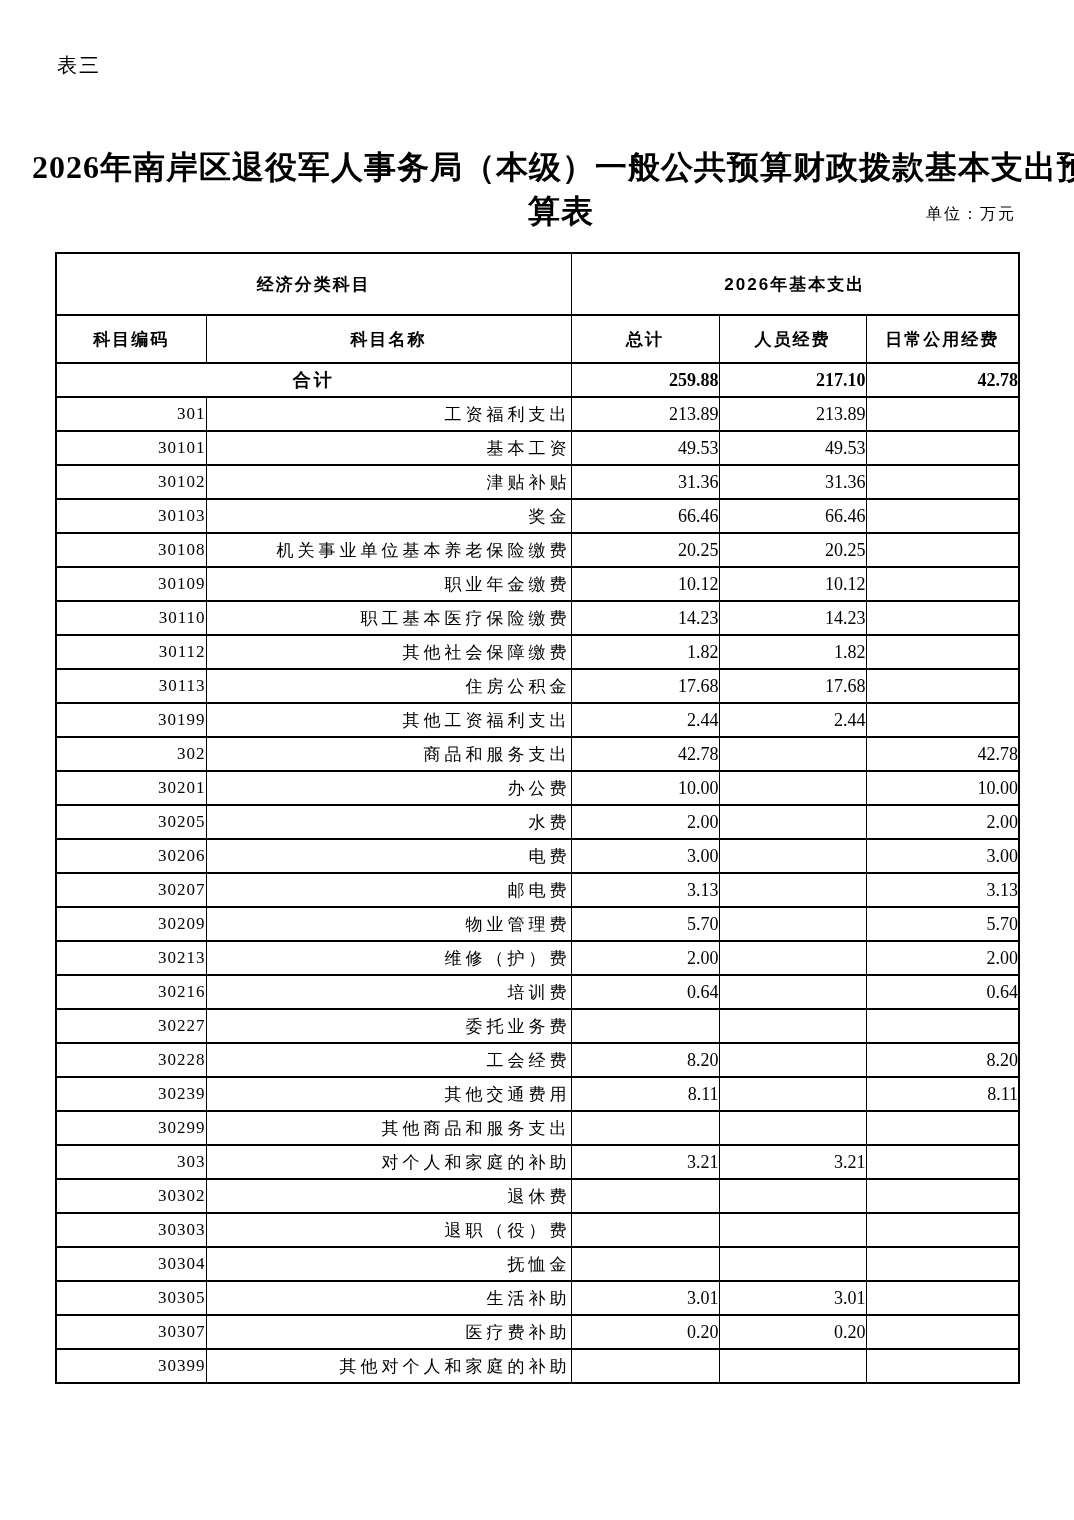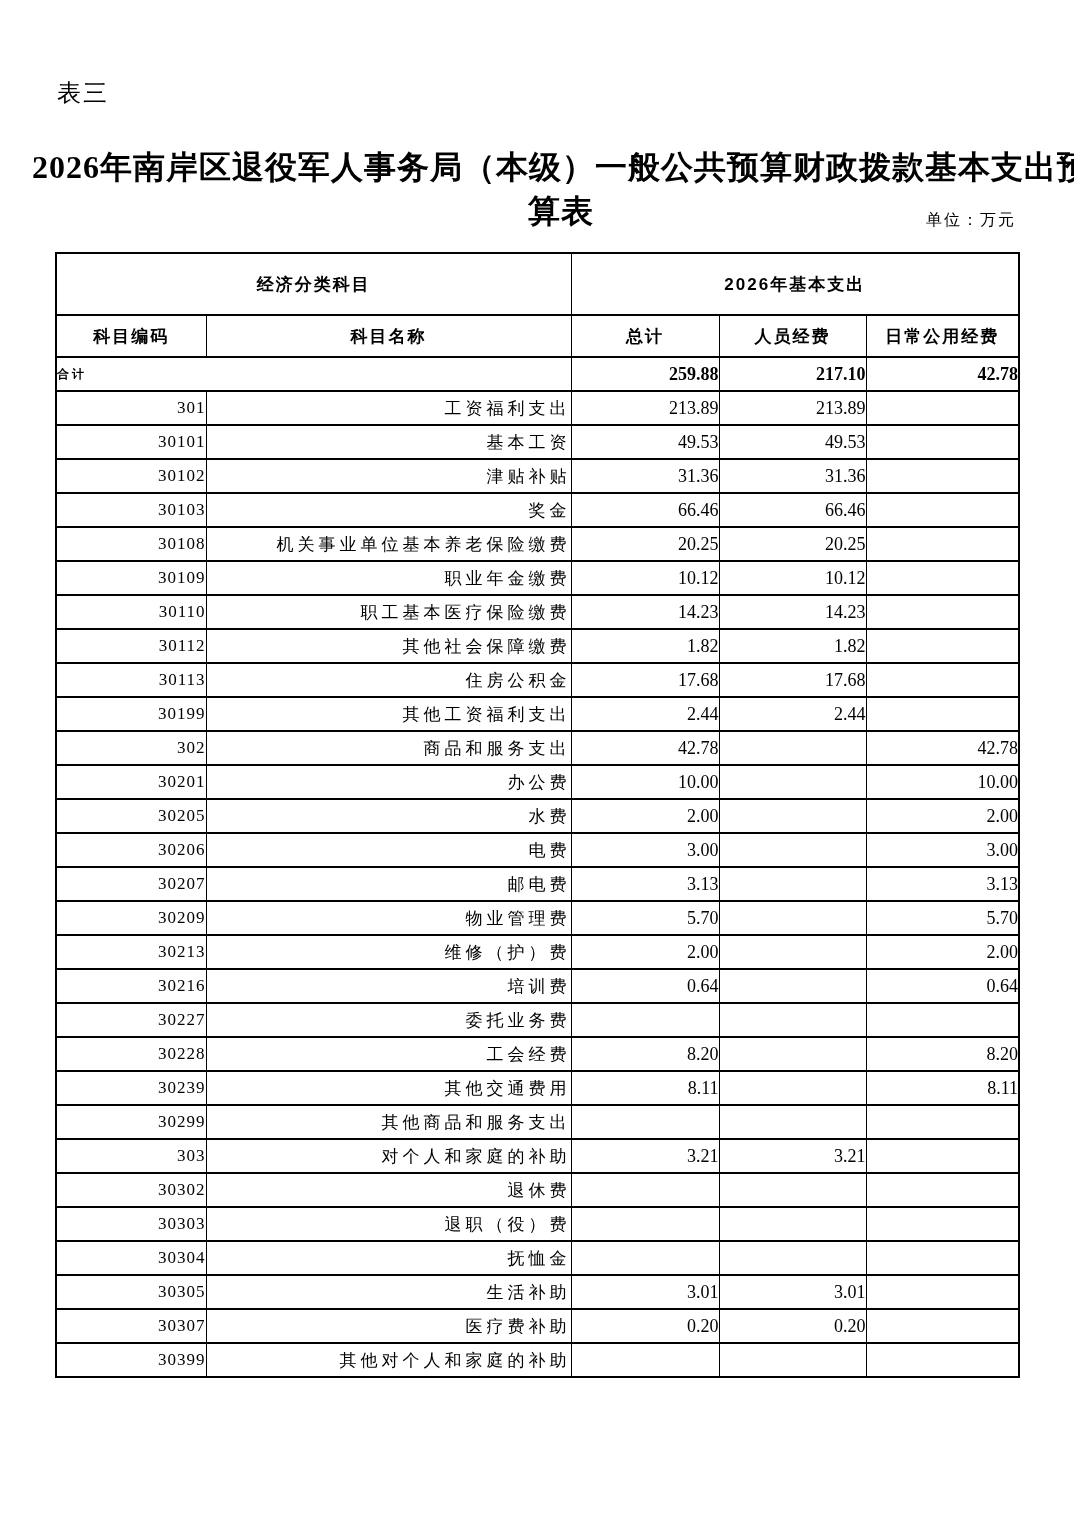--- a/index.html
+++ b/index.html
@@ -11,40 +11,39 @@
     width: 1074px;
     height: 1520px;
     position: relative;
     font-family: "Liberation Serif", "DejaVu Serif", serif;
     color: #000000;
   }
   .page-label {
     position: absolute;
     left: 57px;
     top: 52px;
-    font-size: 24px;
+    font-size: 20px;
     letter-spacing: 2px;
-    margin-top: 25px;
   }
   .doc-title {
     position: absolute;
     left: 8px;
     top: 130px;
     width: 100%;
     text-align: center;
     font-size: 32px;
     font-weight: bold;
     letter-spacing: 1px;
     margin: 16px;
     font-family: "Liberation Serif", "DejaVu Serif", serif;
   }
   .unit-note {
     position: absolute;
     right: 58px;
-    top: 210px;
+    top: 204px;
     font-size: 16px;
     letter-spacing: 2px;
   }
   table.budget {
     position: absolute;
     left: 55px;
     top: 252px;
     width: 963px;
     border-collapse: collapse;
     table-layout: fixed;
@@ -53,21 +52,21 @@
   table.budget td, table.budget th {
     border-left: 1px solid #000;
     border-right: 1px solid #000;
     border-top: 2px solid #000;
     border-bottom: 2px solid #000;
     padding: 0;
     overflow: hidden;
     white-space: nowrap;
   }
   thead tr.hdr1 { height: 62px; }
-  thead tr.hdr2 { height: 42px; }
+  thead tr.hdr2 { height: 48px; }
   tbody tr { height: 34px; }
   th {
     font-family: "Liberation Sans", "DejaVu Sans", sans-serif;
     font-weight: bold;
     font-size: 17px;
     letter-spacing: 2px;
     text-align: center;
     vertical-align: middle;
   }
   td { font-size: 17px; vertical-align: middle; }
@@ -80,22 +79,22 @@
     font-size: 18px;
   }
   tr.lvl1 td.code { padding-left: 3px; }
   tr.lvl1 td.name { padding-left: 5px; }
   tr.lvl2 td.code { padding-left: 24px; margin-top: 18px; }
   tr.lvl2 td.name { padding-left: 23px; }
   tr.total-row td {
     font-weight: bold;
   }
   tr.total-row td.label {
-    text-align: left;
-    font-size: 12px;
+    text-align: center;
+    font-size: 18px;
     letter-spacing: 3px;
     margin-left: 40px;
   }
 </style>
 </head>
 <body>
 
 <div class="page-label">表三</div>
 
 <h1 class="doc-title">2026年南岸区退役军人事务局（本级）一般公共预算财政拨款基本支出预算表</h1>

